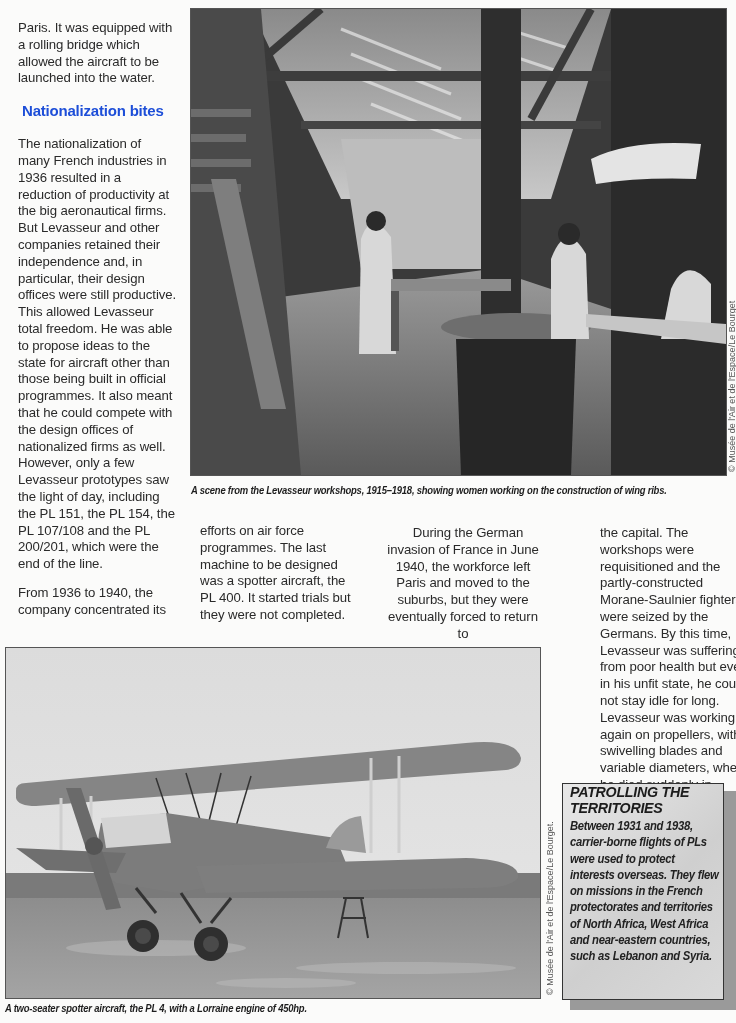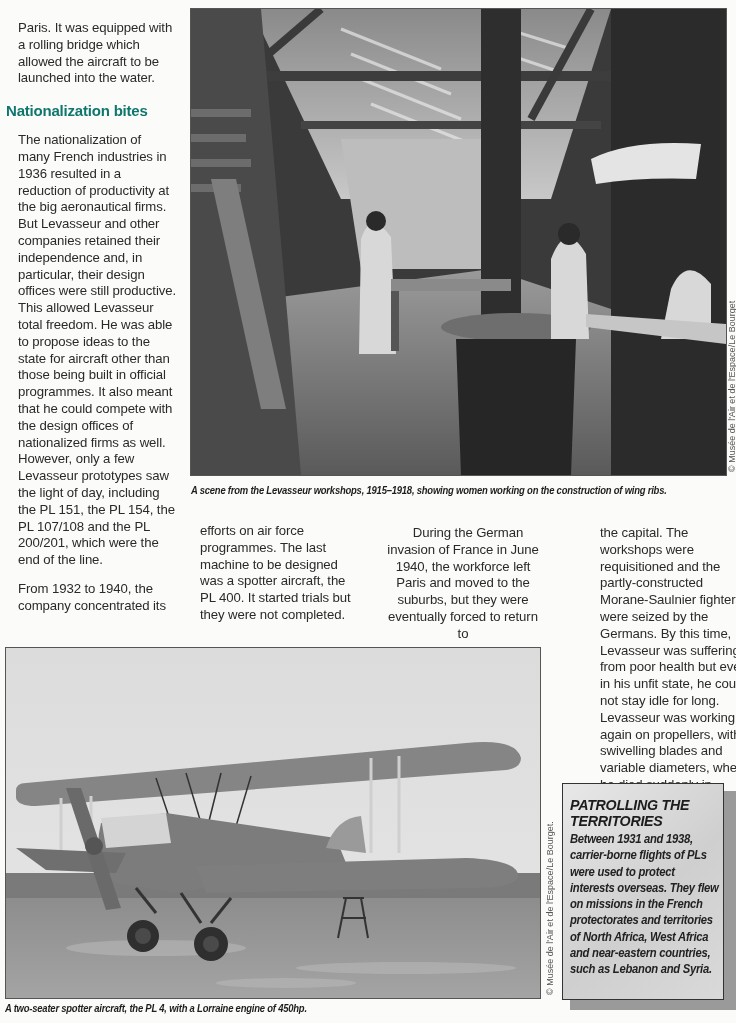--- a/index.html
+++ b/index.html
@@ -4,21 +4,21 @@
   <style>
     html, body { margin: 0; padding: 0; }
     body {
       width: 736px; height: 1023px; position: relative; overflow: hidden;
       background: #fbfbfa;
       font-family: "Liberation Sans", sans-serif;
       color: #2a2a2a;
     }
     .col { position: absolute; font-size: 13.2px; line-height: 16.8px; letter-spacing: -0.1px; }
     .col p { margin: 12px; }
-    .col h2 { margin: 0; font-size: 15px; line-height: 18px; font-weight: bold; color: #0f766e; letter-spacing: -0.2px; }
+    .col h2 { margin: 16px; font-size: 15px; line-height: 18px; font-weight: bold; color: #1d4ed8; letter-spacing: -0.2px; }
     .indent { text-indent: 10px; text-align: center; }
 
     
     .photo { position: absolute; overflow: hidden; border: 1px solid #555; }
     .photo svg { display: block; width: 100%; height: 100%; }
 
     .caption {
       position: absolute; font-family: "Liberation Sans", sans-serif; font-weight: bold; font-style: italic;
       font-size: 11px; line-height: 14px; color: #1e1e1e; letter-spacing: -0.25px; white-space: nowrap;
       transform: scaleX(0.86); transform-origin: left center;
@@ -26,40 +26,40 @@
     .credit {
       position: absolute; font-size: 9px; color: #555; white-space: nowrap;
       transform: rotate(-90deg); transform-origin: left top;
     }
 
     
     .box-shadow { position: absolute; left: 570px; top: 791px; width: 166px; height: 219px; background: #9a9a9a; }
     .box {
       position: absolute; left: 562px; top: 783px; width: 162px; height: 217px;
       background: linear-gradient(135deg, #e8e8e8 0%, #cfcfcf 55%, #d9d9d9 100%);
-      border: 1.5px solid #333; box-sizing: border-box; padding: 13px 6px 0 7px;
+      border: 1.5px solid #333; box-sizing: border-box; padding: 0 6px 0 7px;
     }
     .box h3 {
       margin: 0; font-family: "Liberation Sans", sans-serif; font-weight: bold; font-style: italic;
       font-size: 15.5px; line-height: 15.5px; color: #1c1c1c; letter-spacing: -0.3px;
       transform: scaleX(0.92); transform-origin: left top; width: 170px;
     }
     .box p {
       margin: 3px 0 0 0; font-weight: bold; font-style: italic; font-size: 12.5px; line-height: 16.3px;
       color: #222; letter-spacing: -0.3px; transform: scaleX(0.9); transform-origin: left top; width: 168px;
     }
   </style>
 </head>
 <body>
 
 <div class="col" style="left:6px; top:8px; width:182px;">
   <p>Paris. It was equipped with a rolling bridge which allowed the aircraft to be launched into the water.</p>
   <h2 style="margin-top:15px;">Nationalization bites</h2>
   <p>The nationalization of many French industries in 1936 resulted in a reduction of productivity at the big aeronautical firms. But Levasseur and other companies retained their independence and, in particular, their design offices were still productive. This allowed Levasseur total freedom. He was able to propose ideas to the state for aircraft other than those being built in official programmes. It also meant that he could compete with the design offices of nationalized firms as well. However, only a few Levasseur prototypes saw the light of day, including the PL 151, the PL 154, the PL 107/108 and the PL 200/201, which were the end of the line.</p>
-  <p>From 1932 to 1940, the company concentrated its</p>
+  <p>From 1936 to 1940, the company concentrated its</p>
 </div>
 
 <div class="photo" style="left:190px; top:8px; width:535px; height:466px;">
   <svg viewBox="0 0 535 466" preserveAspectRatio="none">
     <defs>
       <linearGradient id="wsFloor" x1="0" y1="0" x2="0" y2="1">
         <stop offset="0" stop-color="#9a9a9a"></stop>
           <stop offset="1" stop-color="#5a5a5a"></stop>
       </linearGradient>
       <linearGradient id="wsRoof" x1="0" y1="0" x2="0" y2="1">

